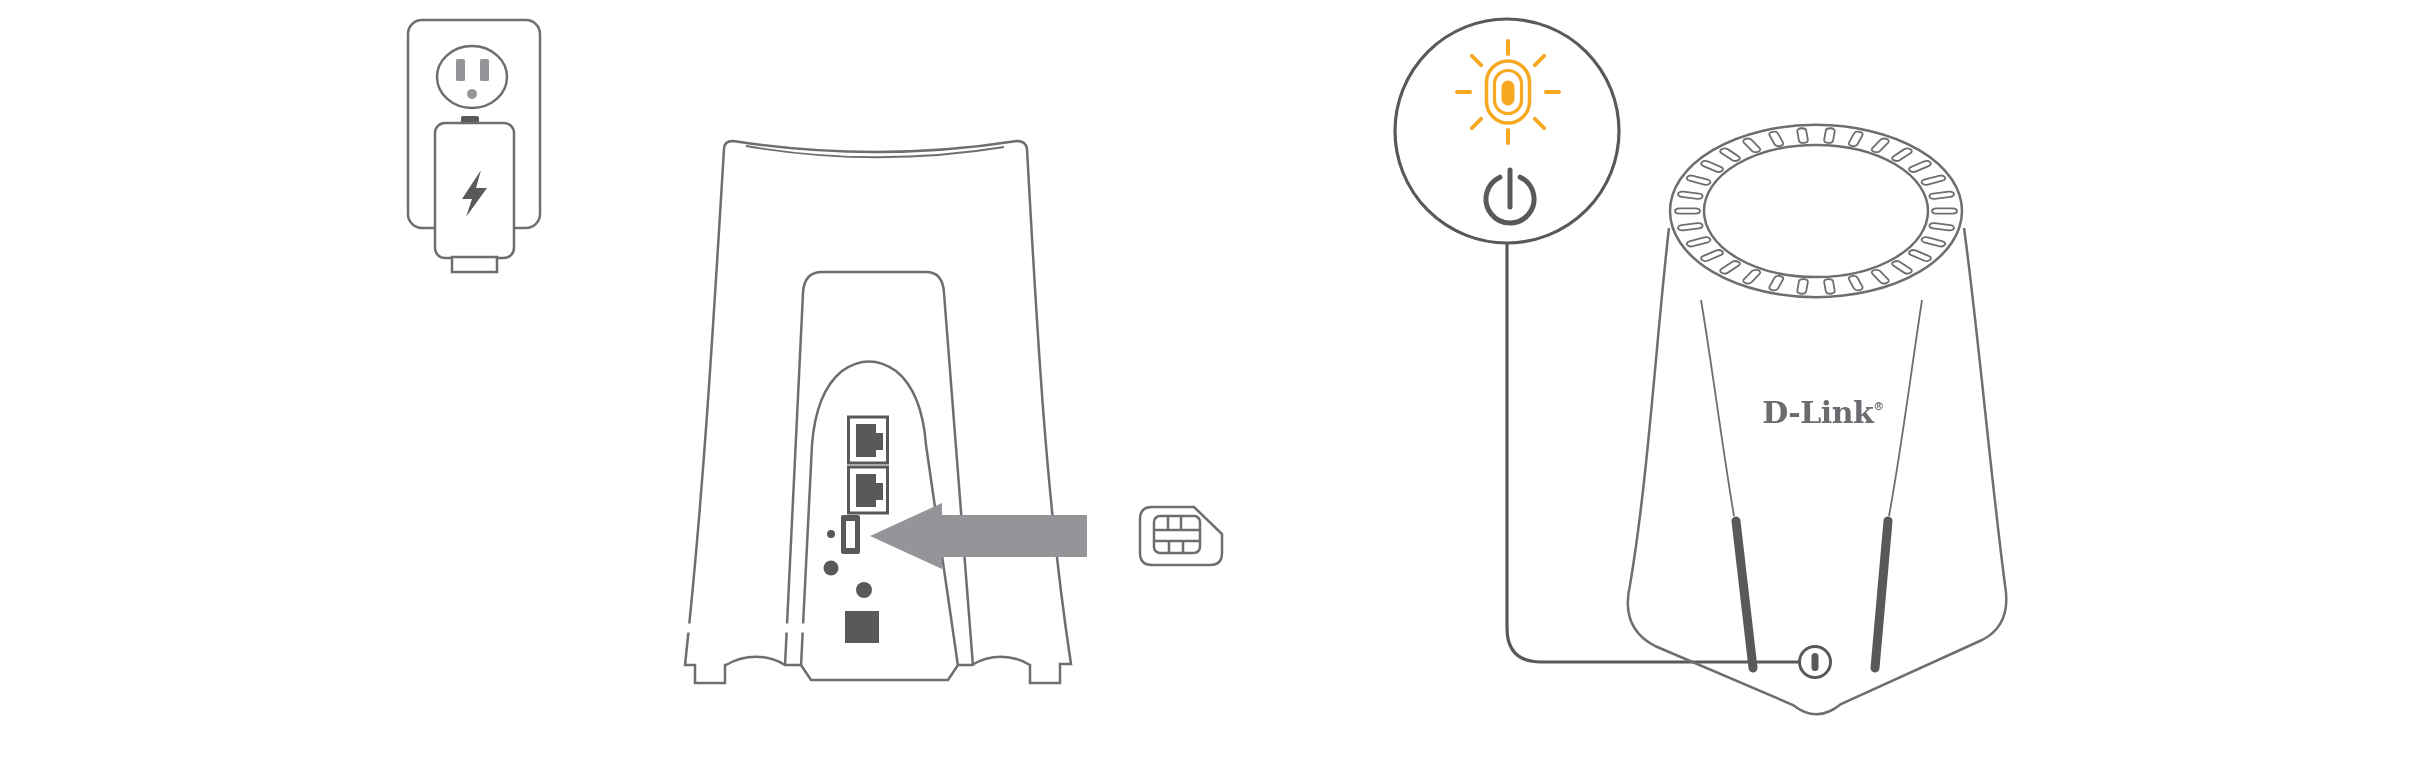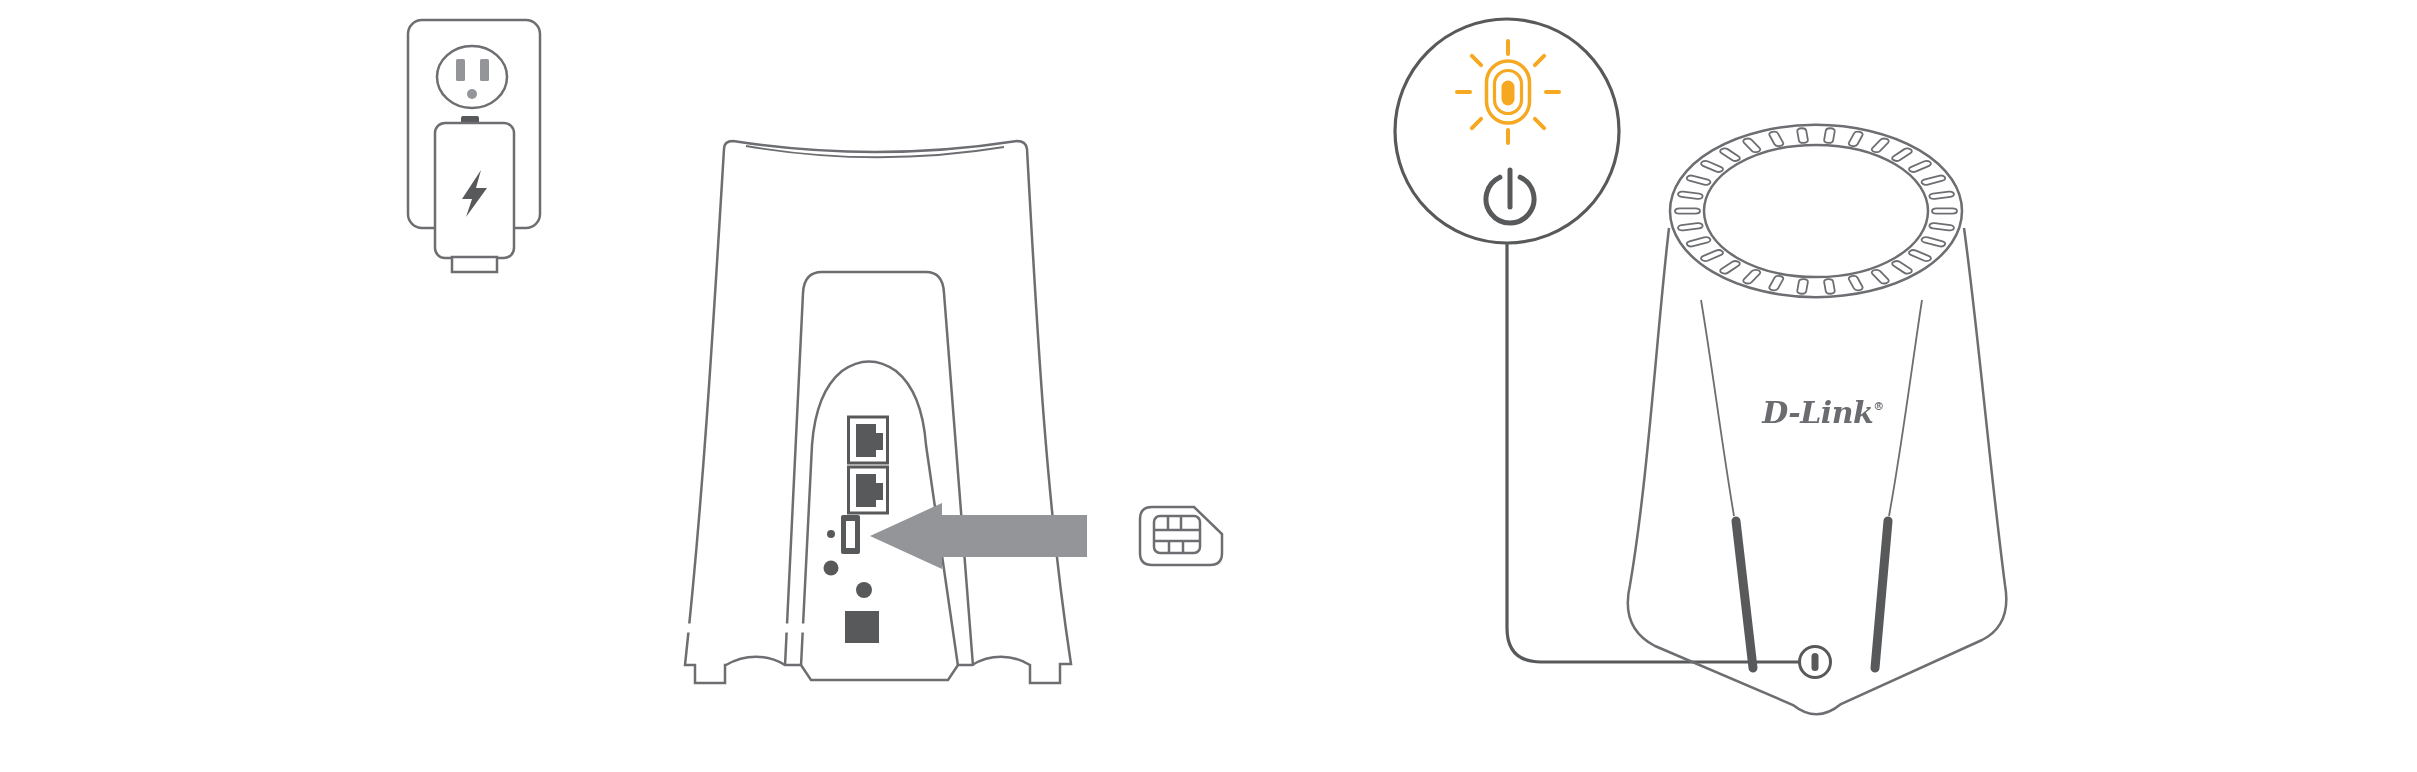--- a/index.html
+++ b/index.html
@@ -7,21 +7,20 @@
     padding: 0;
     background: #ffffff;
     font-family: "Liberation Sans", sans-serif;
   }
   .stage {
     position: relative;
     width: 2417px;
     height: 772px;
     background: var(--background, #ffffff);
     overflow: hidden;
-    font-style: italic;
   }
   .stage svg { position: absolute; inset: 0; display: block; }
 
   
   .s-outline { stroke: var(--outline-gray, #6D6E71); stroke-width: 2.5; fill: none; }
   .s-thin    { stroke: var(--outline-gray, #6D6E71); stroke-width: 1.8; fill: none; }
   .s-dark    { stroke: var(--dark-gray, #58595B); fill: none; }
   .f-dark    { fill: var(--dark-gray, #58595B); }
   .f-gray    { fill: var(--fill-gray, #939598); }
   .f-white   { fill: #ffffff; }

